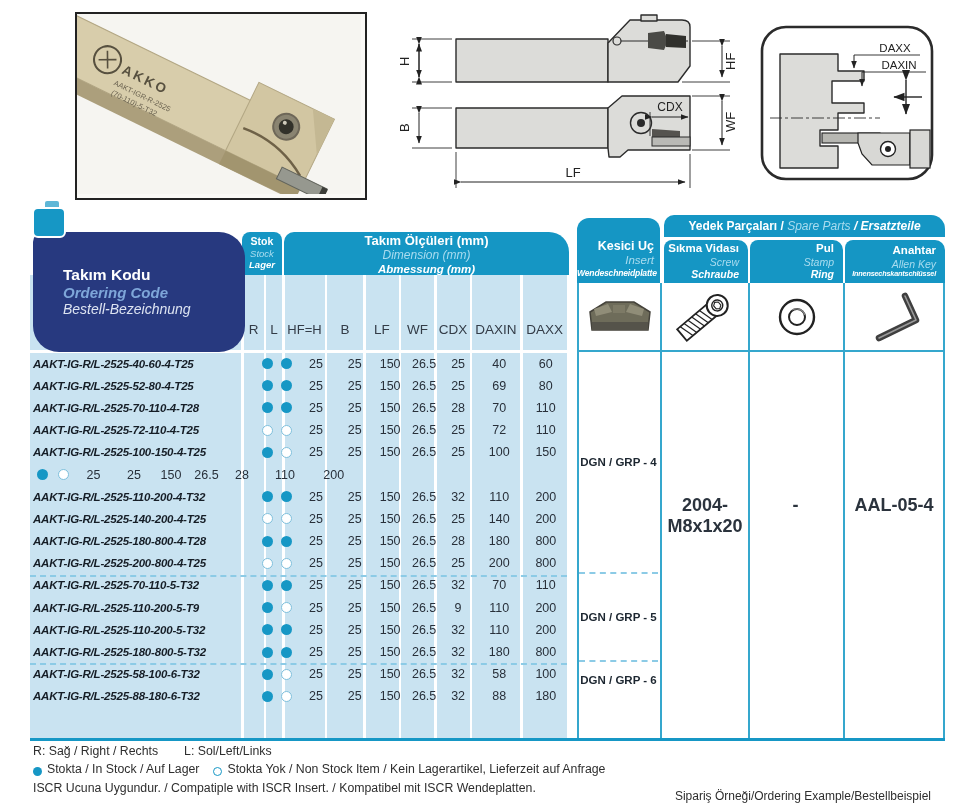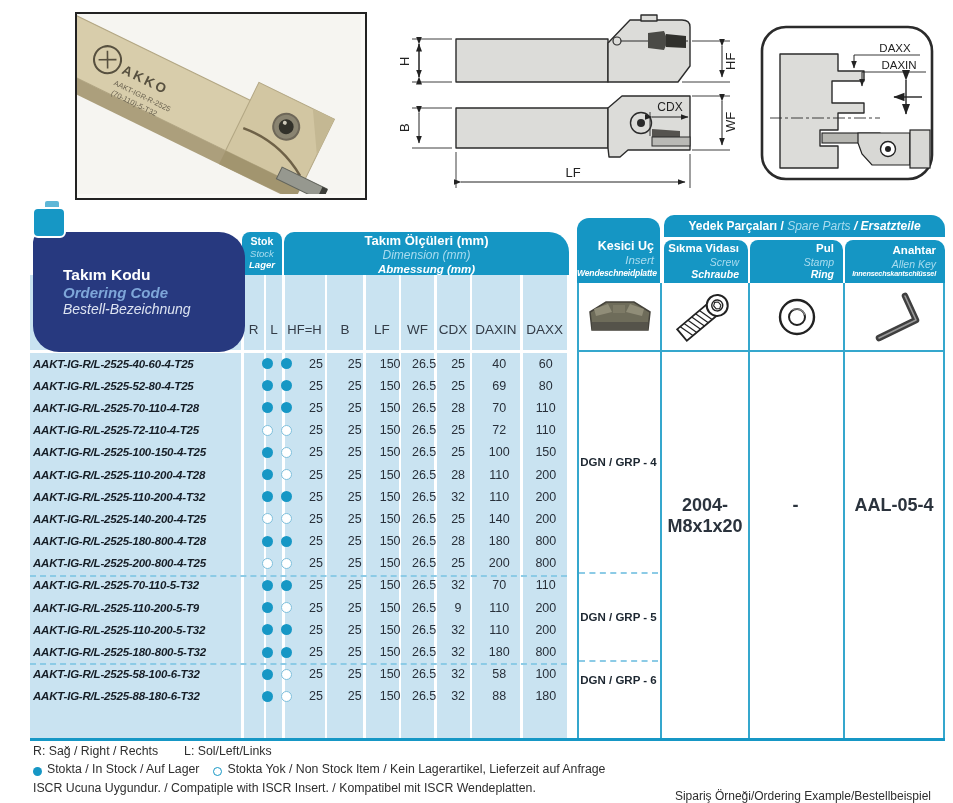--- a/index.html
+++ b/index.html
@@ -365,21 +365,20 @@
     </div>
     <div class="cell c-hf num">25</div>
     <div class="cell c-b num">25</div>
     <div class="cell c-lf num">150</div>
     <div class="cell c-wf num">26.5</div>
     <div class="cell c-cdx num">25</div>
     <div class="cell c-daxin num">100</div>
     <div class="cell c-daxx num">150</div>
   </div>
           <div class="row">
-    <div class="cell c-code">AAKT-IG-R/L-2525-110-200-4-T28</div>
     <div class="cell c-r">
       <span class="dot" data-state="filled"></span>
     </div>
     <div class="cell c-l">
       <span class="dot" data-state="empty"></span>
     </div>
     <div class="cell c-hf num">25</div>
     <div class="cell c-b num">25</div>
     <div class="cell c-lf num">150</div>
     <div class="cell c-wf num">26.5</div>

